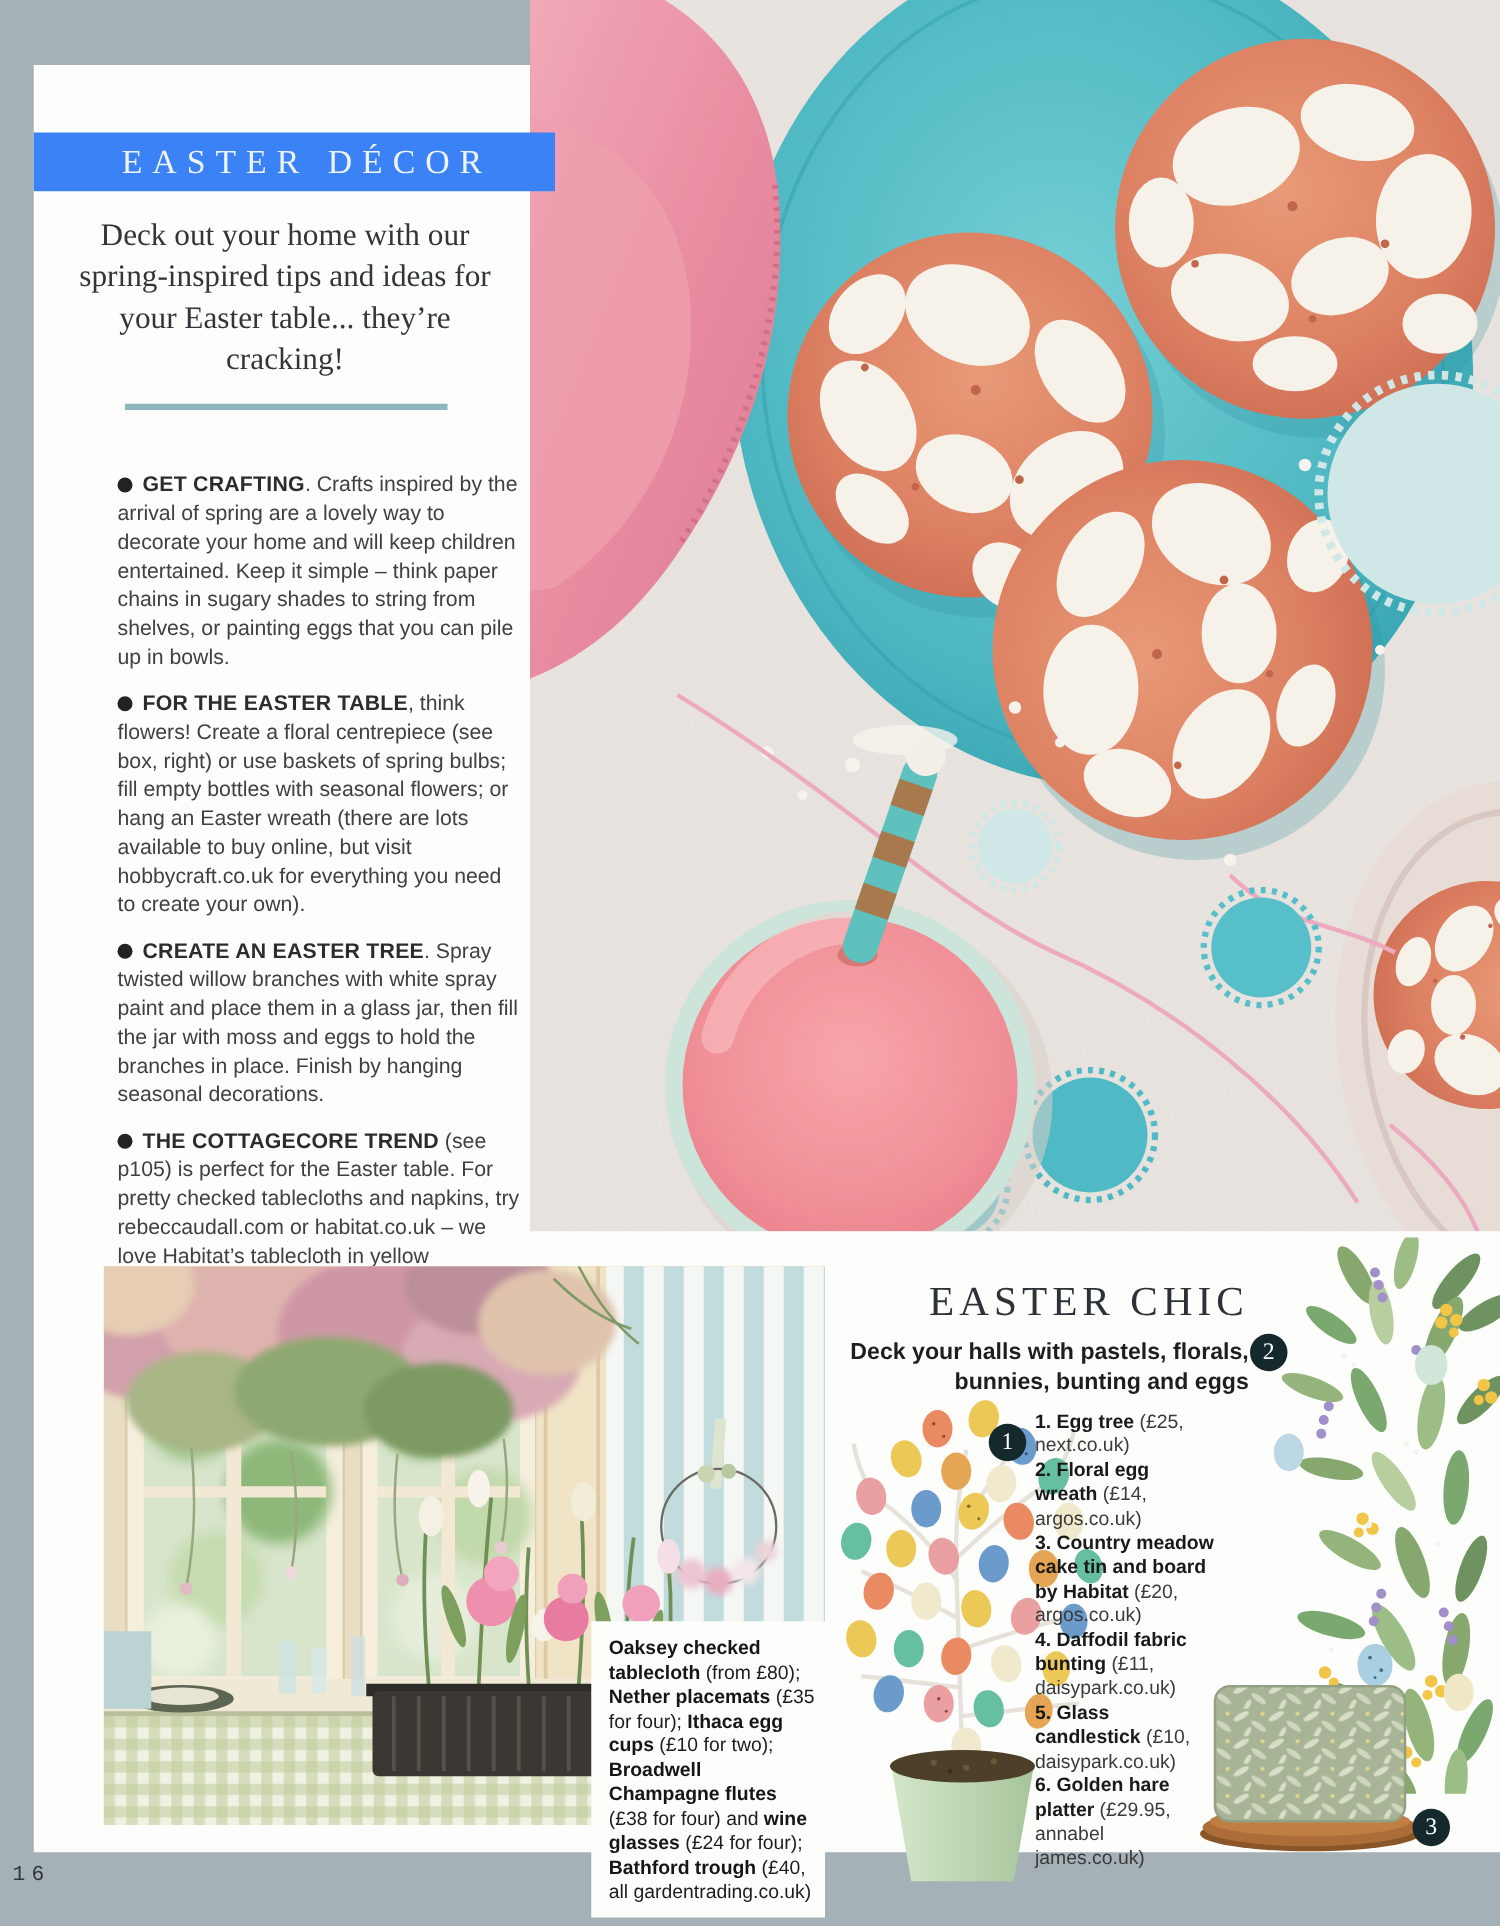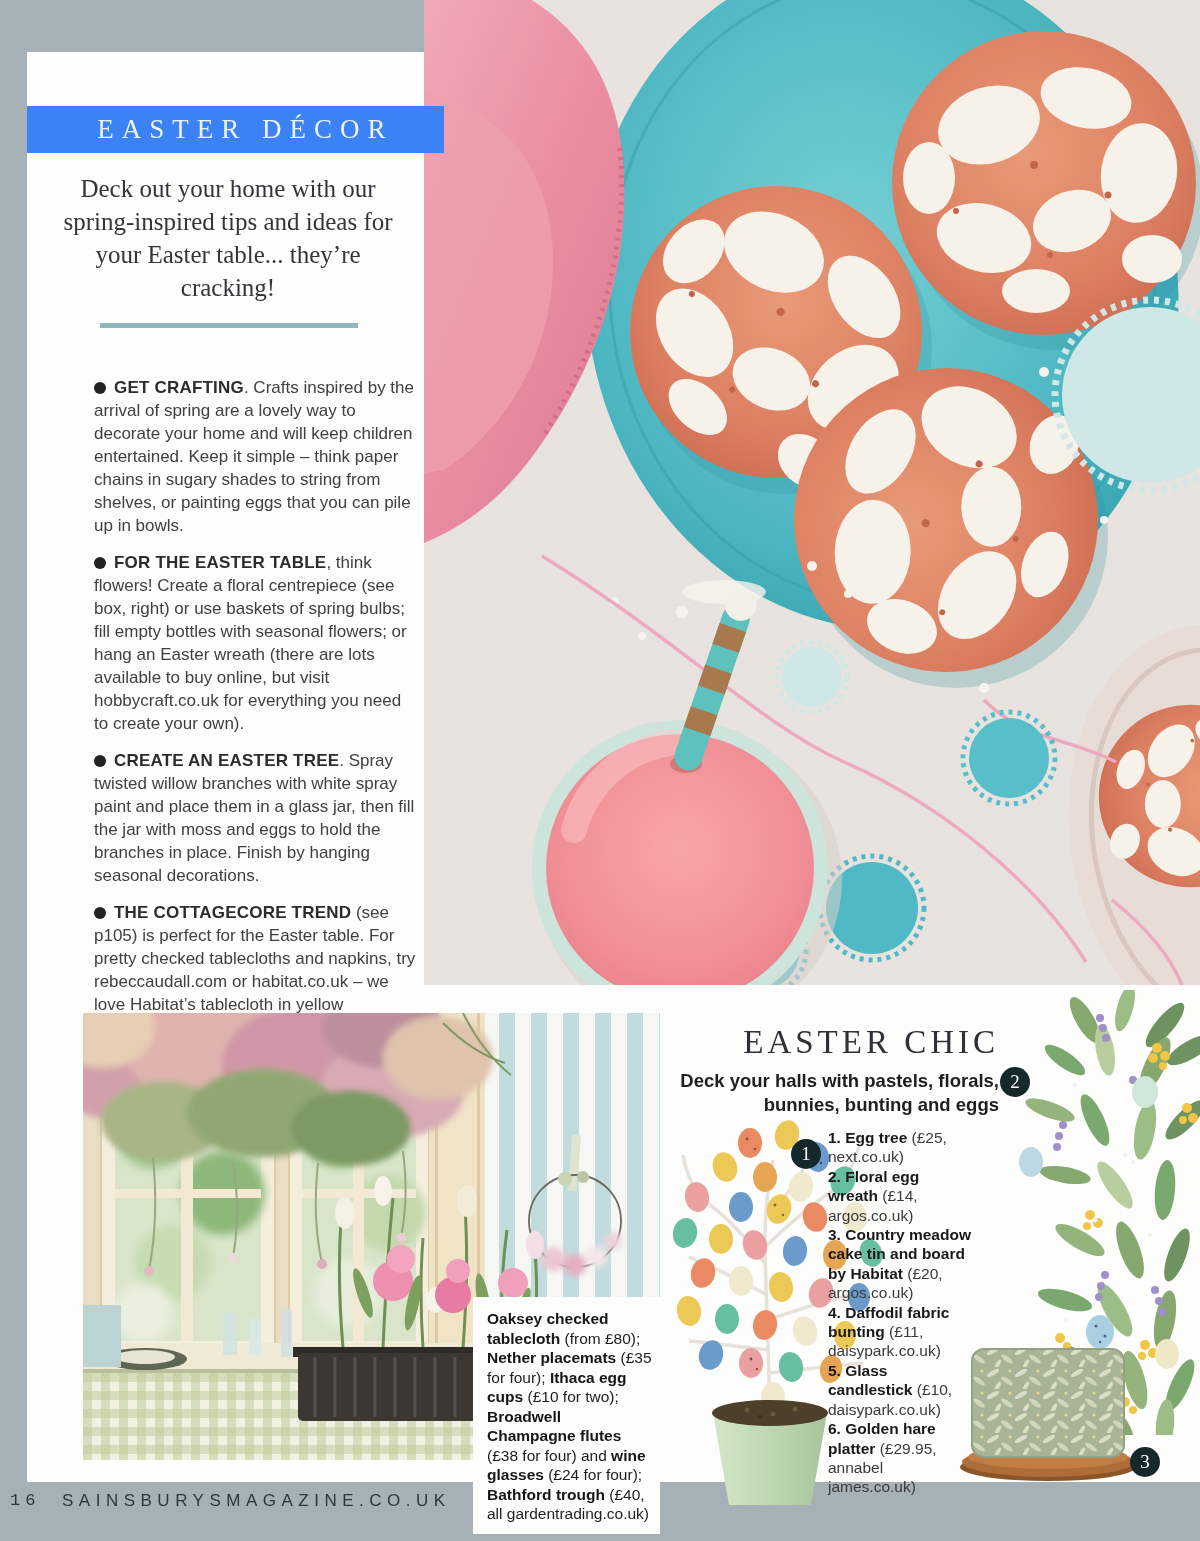--- a/index.html
+++ b/index.html
@@ -593,14 +593,13 @@
   <b>5. Glass candlestick</b><span> (£10, daisypark.co.uk)</span><br>
   <b>6. Golden hare platter</b><span> (£29.95, annabel james.co.uk)</span>
 </div>
 
 <div class="marker" style="left:791px;top:1139px;">1</div>
 <div class="marker" style="left:1000px;top:1067px;">2</div>
 <div class="marker" style="left:1130px;top:1447px;">3</div>
 
 <div class="abs footer">
   <span class="page-num">16</span>
-  <span class="site">SAINSBURYSMAGAZINE.CO.UK</span>
 </div>
 
 </body></html>

